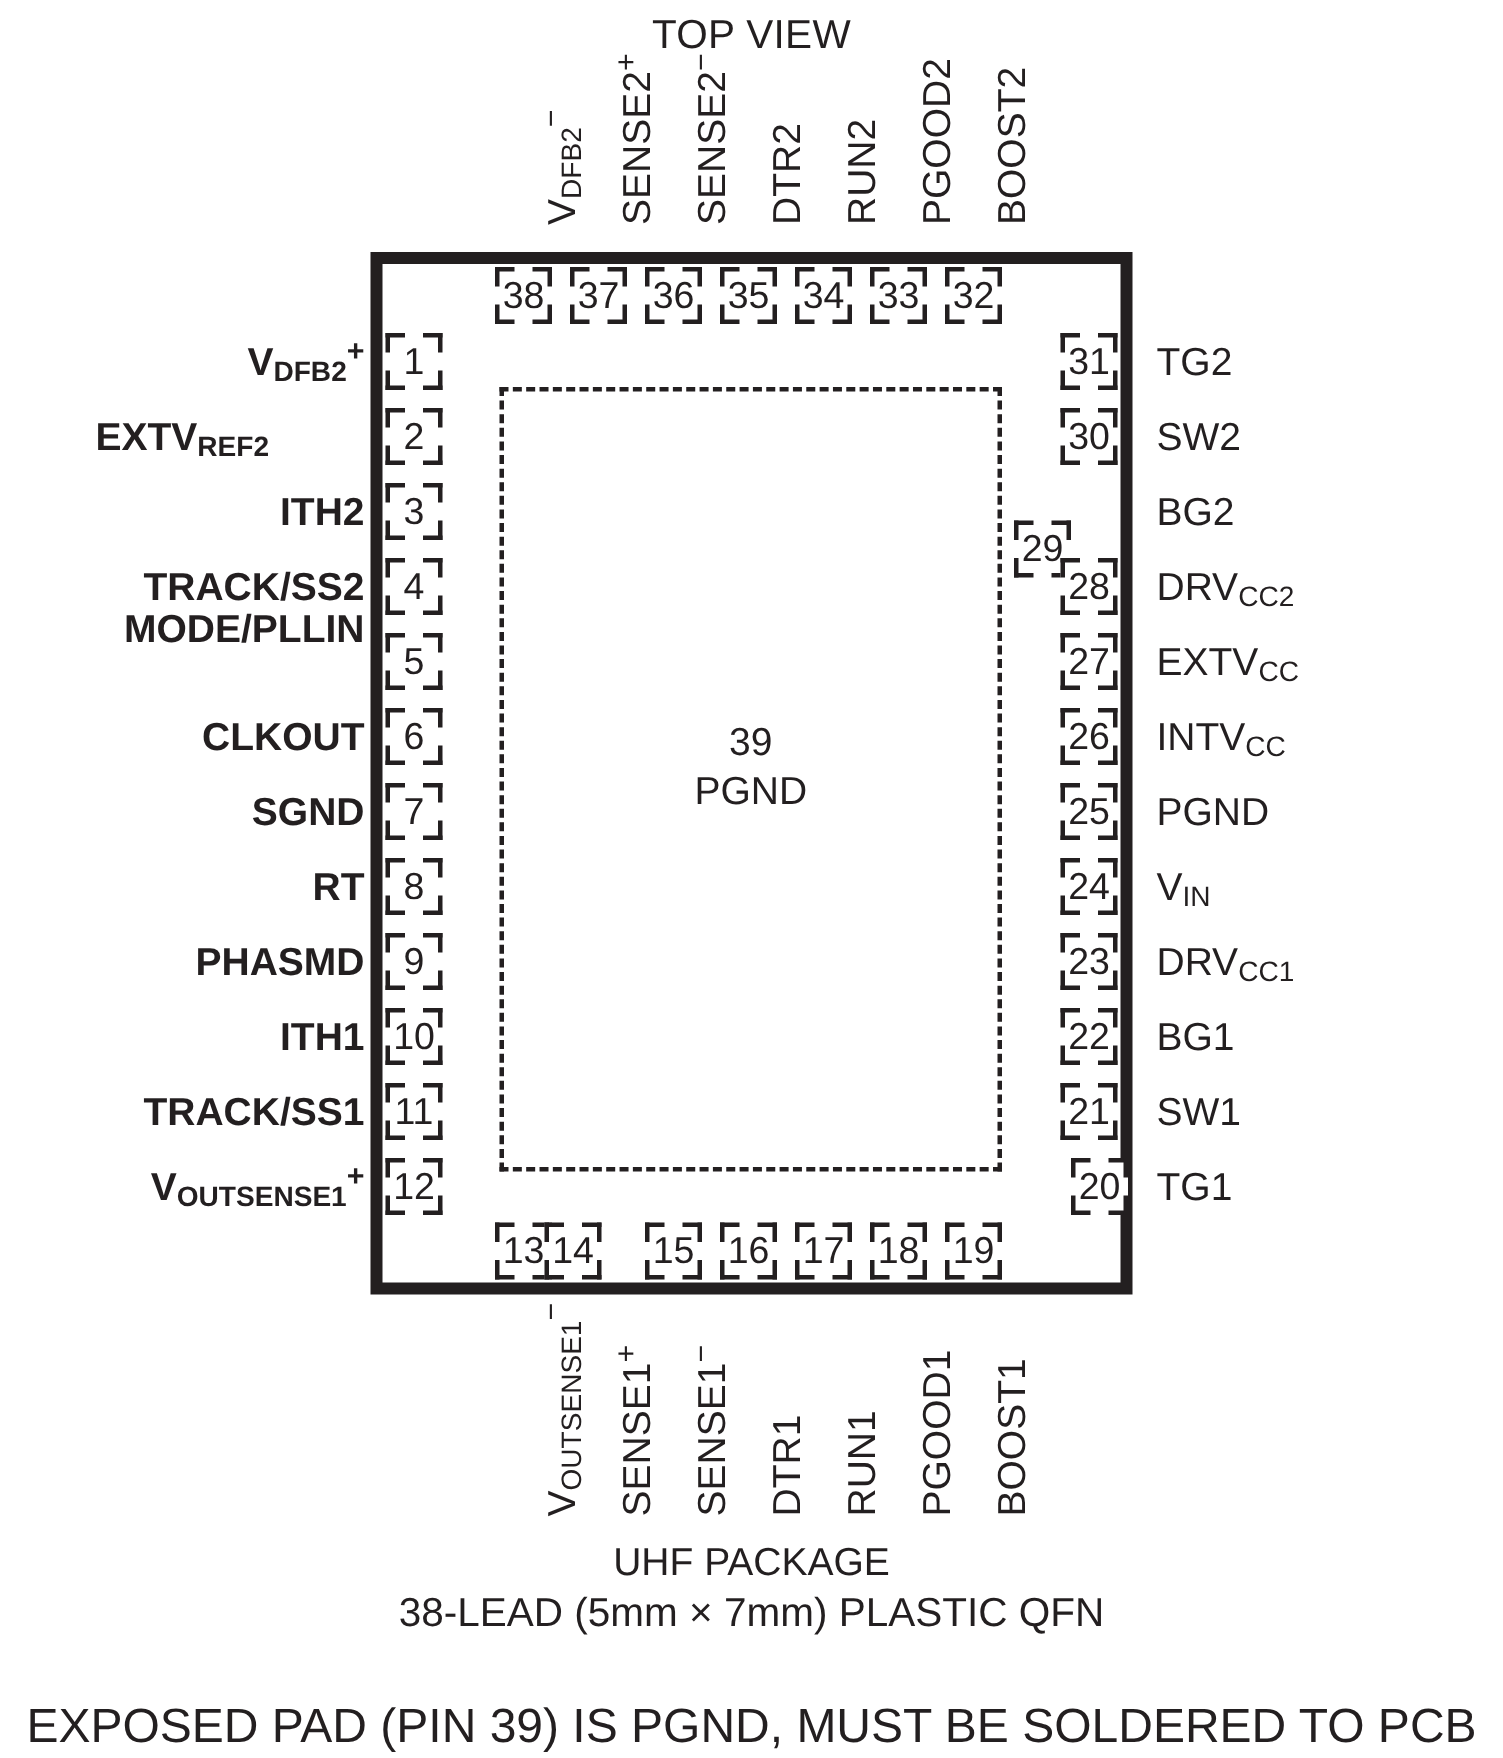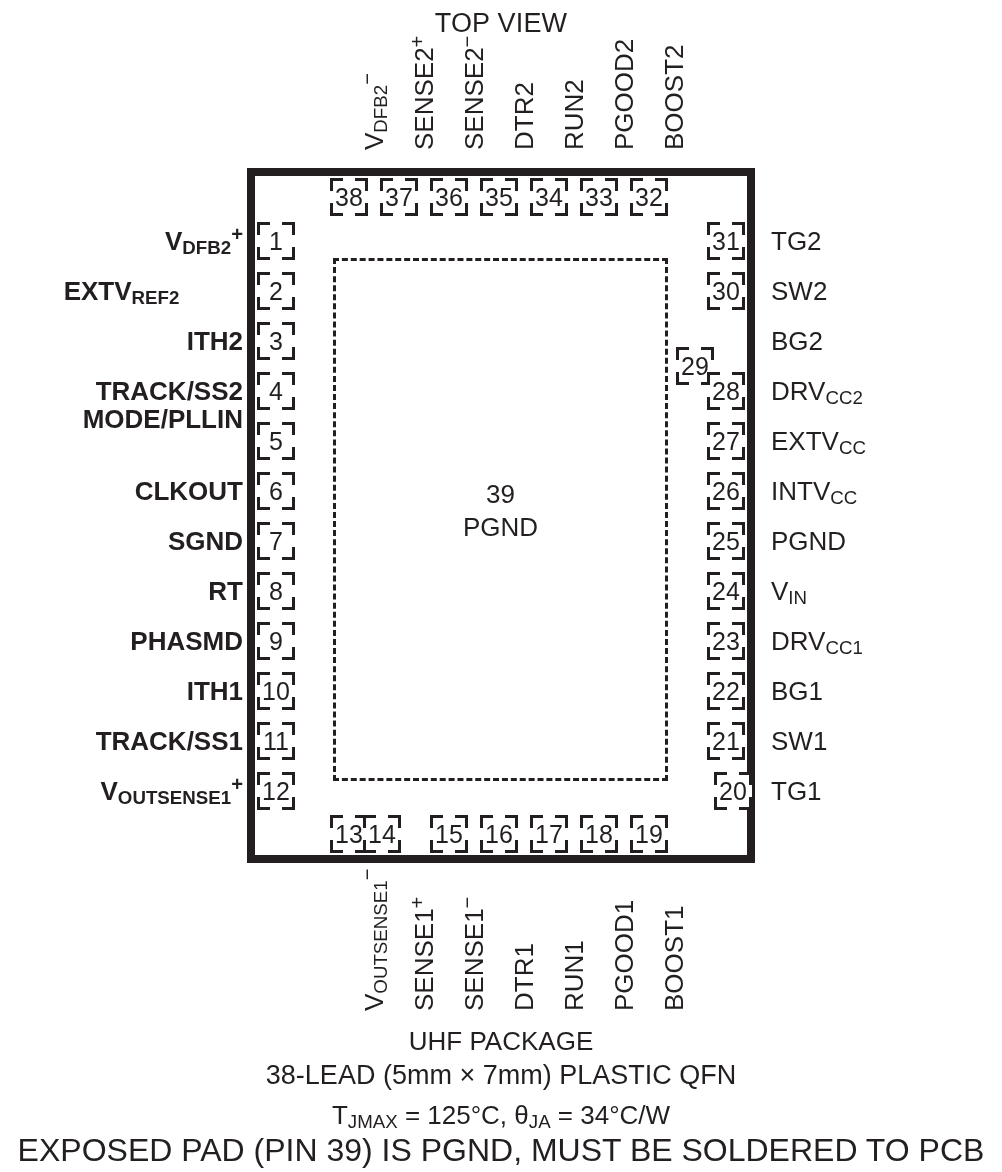--- a/index.html
+++ b/index.html
@@ -239,18 +239,15 @@
       <div class="pin-box pin-left" style="left: 530px; top: 815px;"><span class="corner c-tl"></span><span class="corner c-tr"></span><span class="corner c-bl"></span><span class="corner c-br"></span><span class="num">17</span></div>
       <div class="pin-label-vert bottom-anchor" style="left: 559px; top: 1011px;"><span>RUN1</span></div>
       <div class="pin-box pin-left" style="left: 580px; top: 815px;"><span class="corner c-tl"></span><span class="corner c-tr"></span><span class="corner c-bl"></span><span class="corner c-br"></span><span class="num">18</span></div>
       <div class="pin-label-vert bottom-anchor" style="left: 609px; top: 1011px;"><span>PGOOD1</span></div>
       <div class="pin-box pin-left" style="left: 630px; top: 815px;"><span class="corner c-tl"></span><span class="corner c-tr"></span><span class="corner c-bl"></span><span class="corner c-br"></span><span class="num">19</span></div>
       <div class="pin-label-vert bottom-anchor" style="left: 659px; top: 1011px;"><span>BOOST1</span></div>
     </div>
 
   <div class="caption caption-pkg">UHF PACKAGE</div>
   <div class="caption caption-lead">38-LEAD (5mm × 7mm) PLASTIC QFN</div>
-  <div class="caption caption-therm">
-    <span>T</span><sub>JMAX</sub><span> = 125°C, </span><span>θ</span><sub>JA</sub><span> = 34°C/W</span>
-  </div>
   <div class="caption caption-pad">EXPOSED PAD (PIN 39) IS PGND, MUST BE SOLDERED TO PCB</div>
 
 </div>
 
 </body></html>

